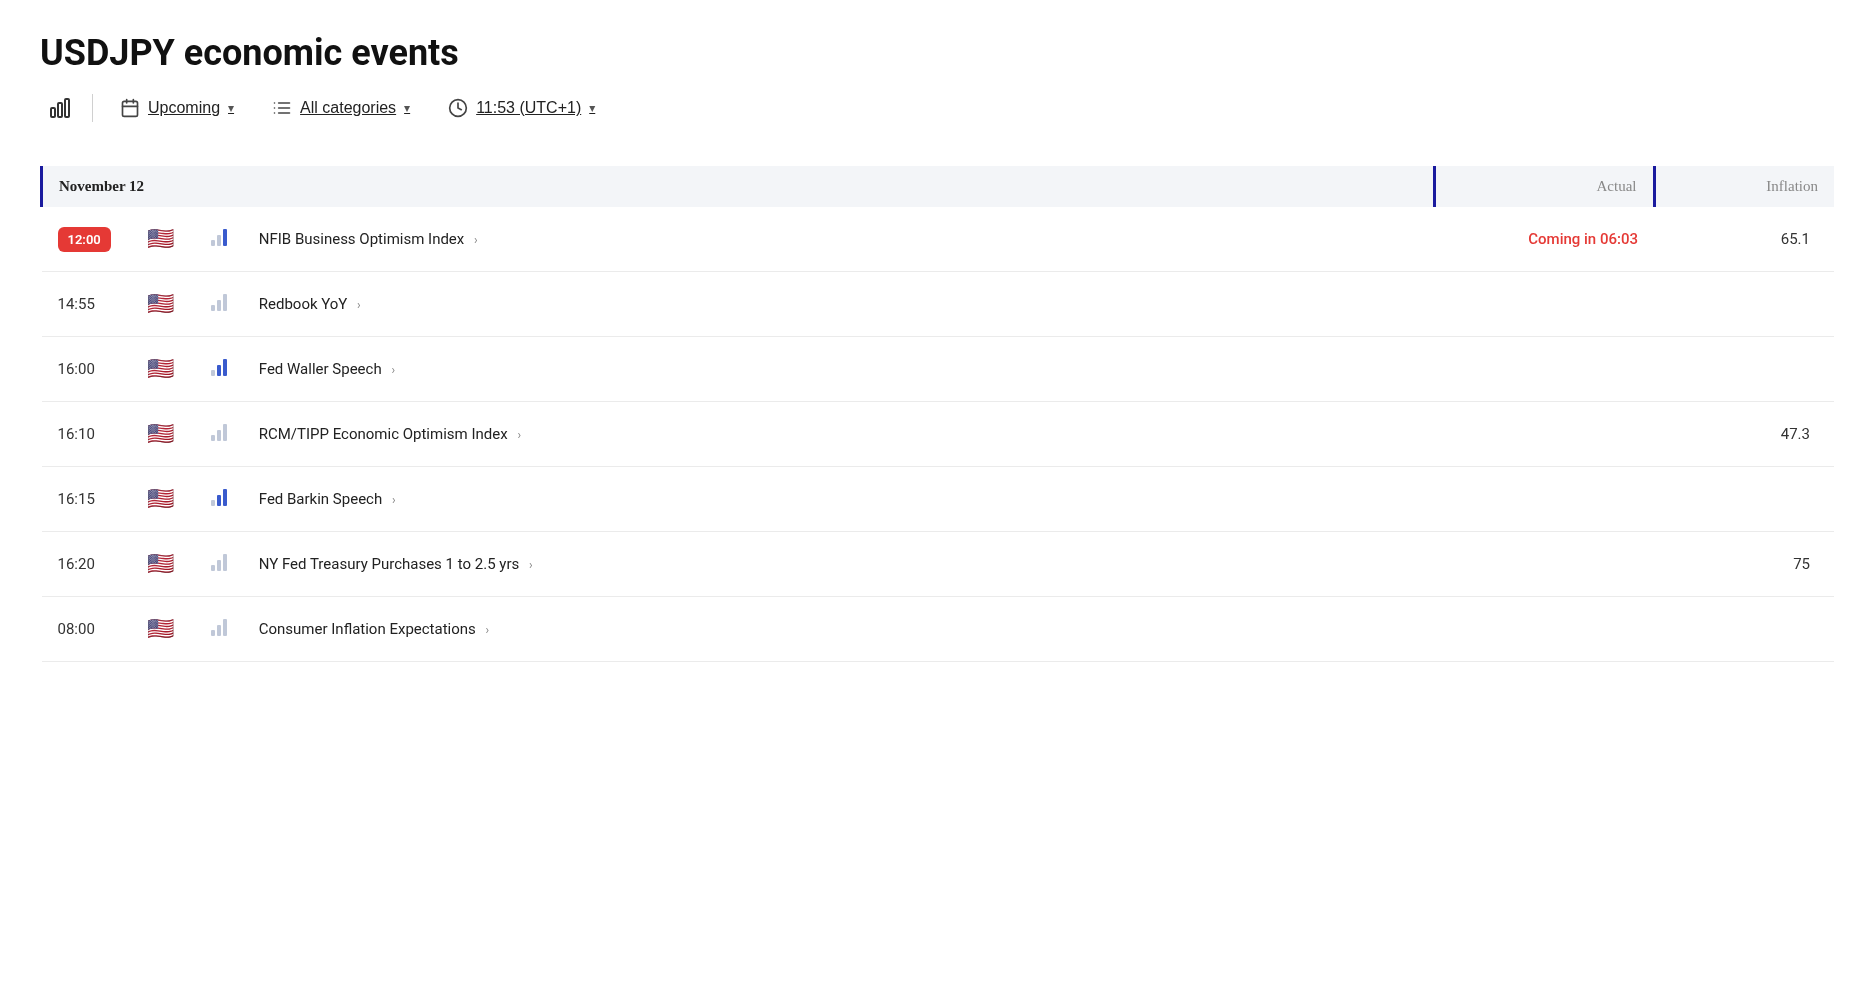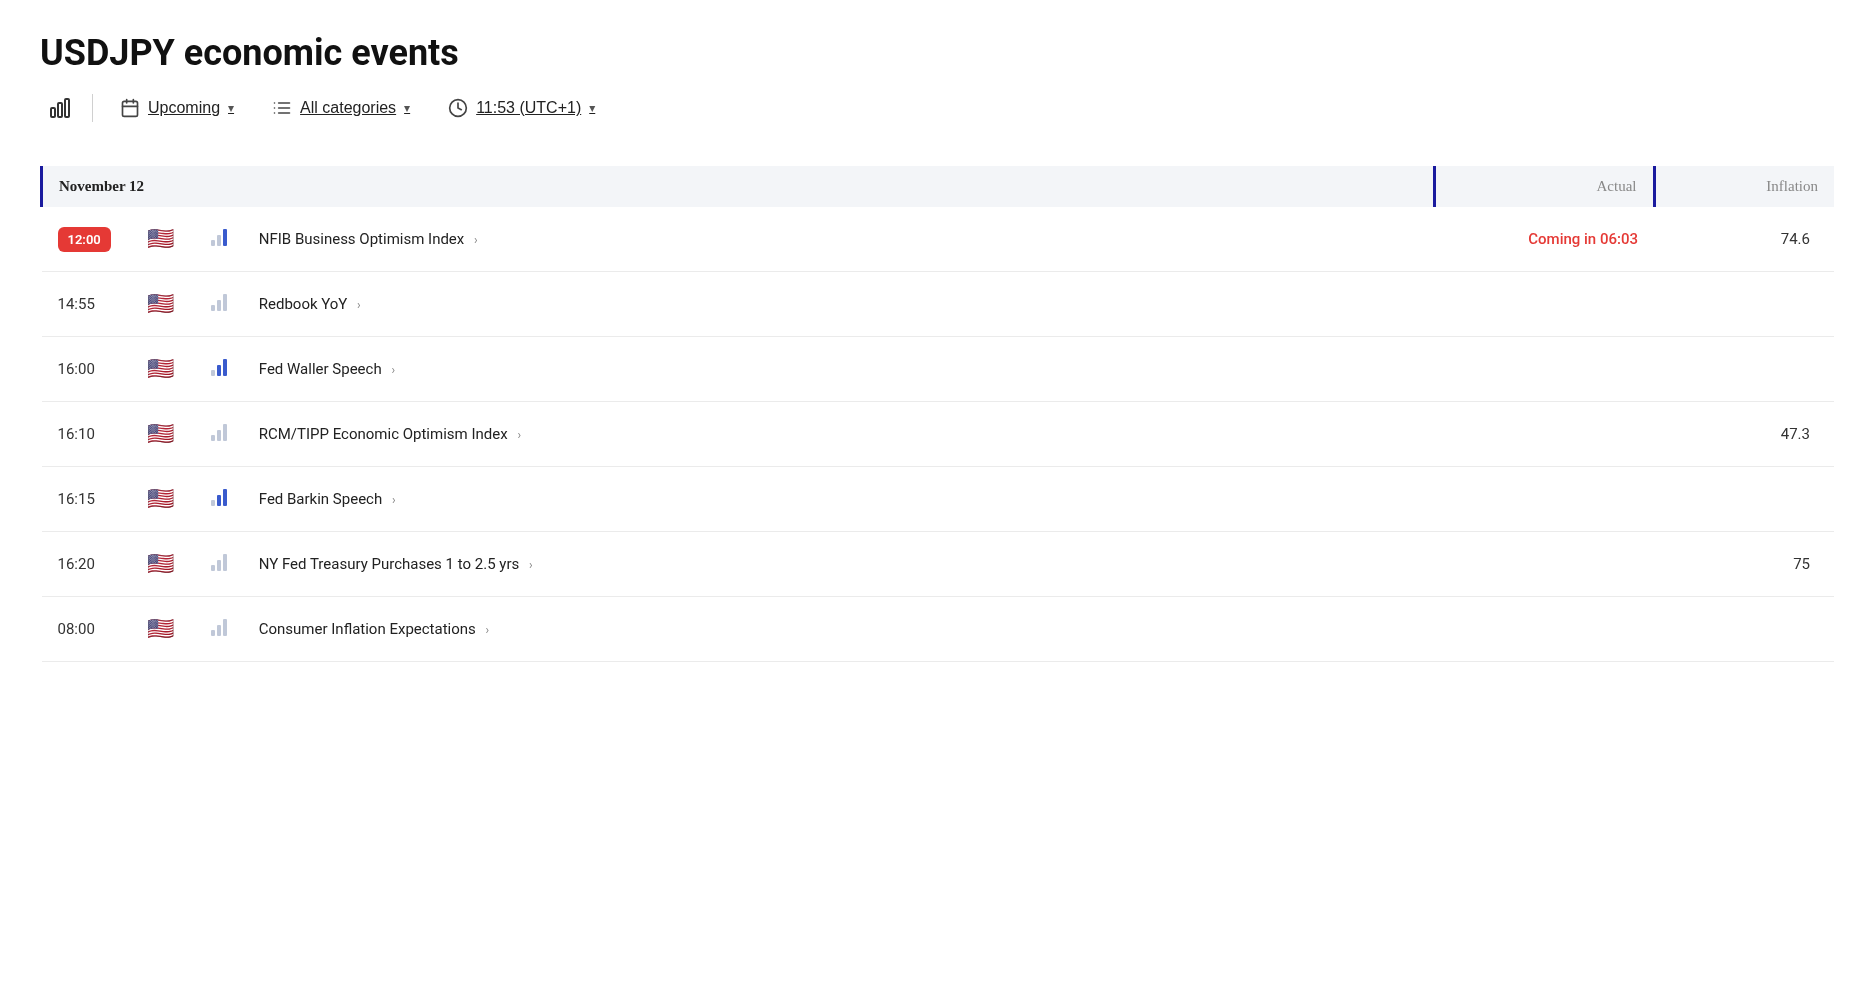--- a/index.html
+++ b/index.html
@@ -241,21 +241,21 @@
         <td class="flag-cell" data-name="event-flag"><span class="flag-circle" data-name="flag-icon">🇺🇸</span></td>
         <td class="importance-cell" data-name="event-importance">
     <span class="bar-chart-icon" data-name="importance-icon">
       <span class="bar b1 " data-name="importance-bar-1"></span>
       <span class="bar b2 " data-name="importance-bar-2"></span>
       <span class="bar b3 filled" data-name="importance-bar-3"></span>
     </span>
   </td>
         <td class="event-name-cell" data-name="event-name">NFIB Business Optimism Index <span class="chevron" data-name="event-expand-chevron">›</span></td>
         <td class="actual-cell" data-name="event-actual">Coming in 06:03</td>
-        <td class="forecast-cell" data-name="event-forecast">74.6</td>
+        <td class="forecast-cell" data-name="event-forecast">65.1</td>
       </tr>
       <tr class="event-row" data-name="table-row">
         <td class="time-cell" data-name="event-time">14:55</td>
         <td class="flag-cell" data-name="event-flag"><span class="flag-circle" data-name="flag-icon">🇺🇸</span></td>
         <td class="importance-cell" data-name="event-importance">
     <span class="bar-chart-icon" data-name="importance-icon">
       <span class="bar b1 " data-name="importance-bar-1"></span>
       <span class="bar b2 " data-name="importance-bar-2"></span>
       <span class="bar b3 " data-name="importance-bar-3"></span>
     </span>

